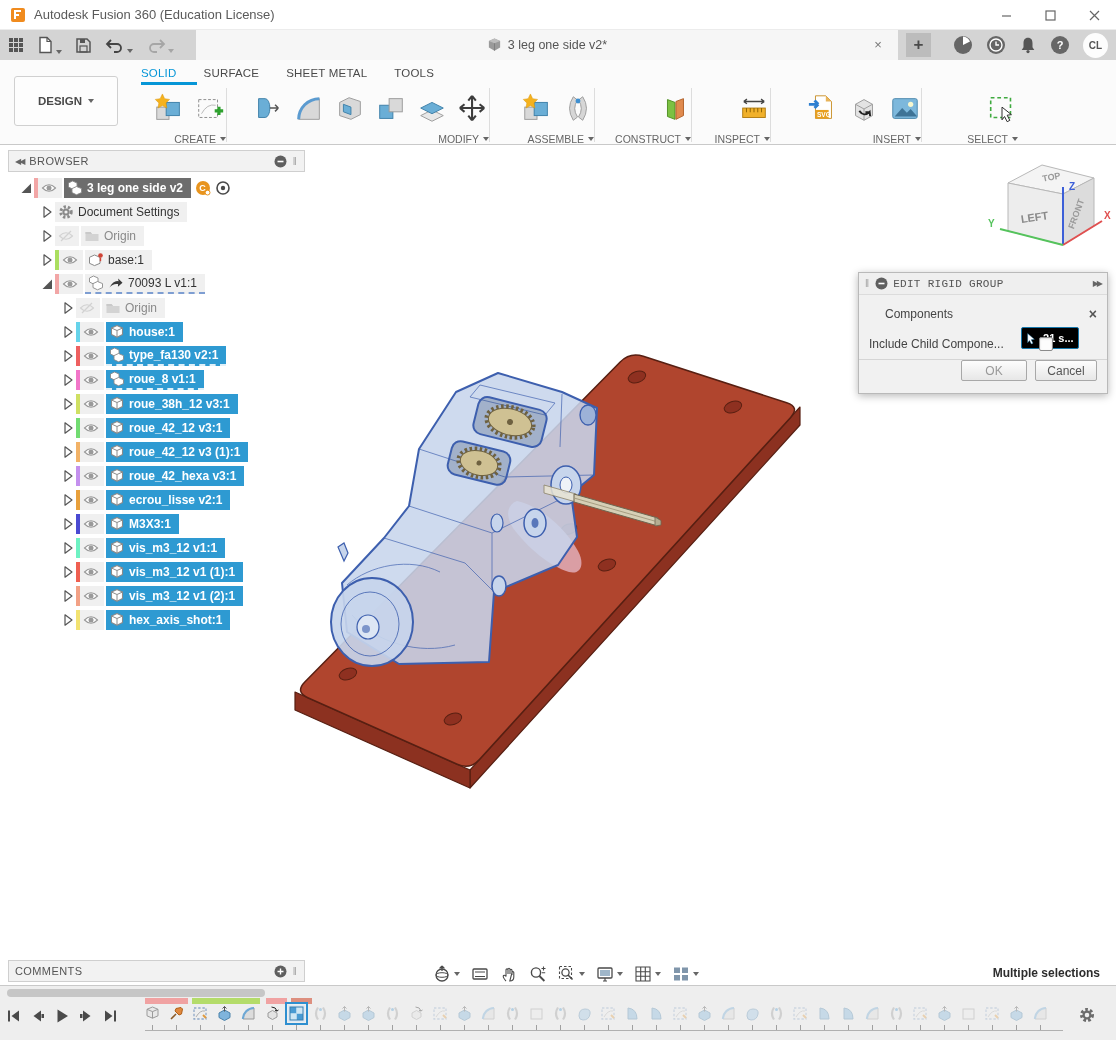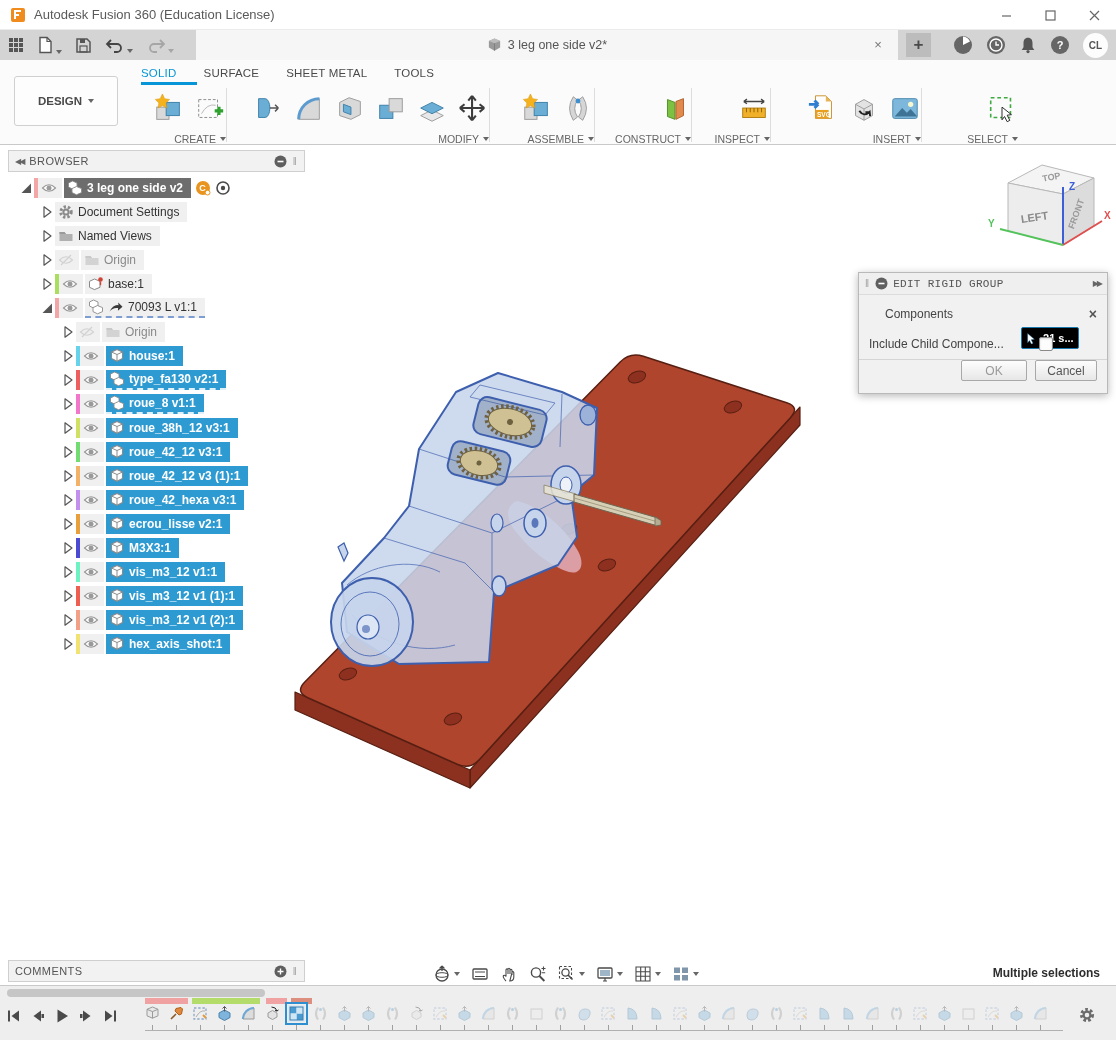--- a/index.html
+++ b/index.html
@@ -565,36 +565,20 @@
           </span>
           <span>Document Settings</span>
         </span>
       </div>
       <div class="trow">
         <span class="expander" style="margin-left: 31px;">
           <svg width="16" height="16" viewBox="0 0 16 16">
             <path d="M5 2.8 L12 8 L5 13.2 Z" fill="#fdfdfd" stroke="#555" stroke-width="1.2" stroke-linejoin="round"></path>
           </svg>
         </span>
-        <span class="chip">
-          <span>
-            <svg width="16" height="16" viewBox="0 0 16 16">
-              <path d="M1.5 4 h5 l1.5 2 h6.5 v7 h-13z" fill="#b0b0b0"></path>
-              <path d="M1.5 4 h5 l1.5 2 h-6.5z" fill="#9a9a9a"></path>
-            </svg>
-          </span>
-          <span>Named Views</span>
-        </span>
-      </div>
-      <div class="trow">
-        <span class="expander" style="margin-left: 31px;">
-          <svg width="16" height="16" viewBox="0 0 16 16">
-            <path d="M5 2.8 L12 8 L5 13.2 Z" fill="#fdfdfd" stroke="#555" stroke-width="1.2" stroke-linejoin="round"></path>
-          </svg>
-        </span>
         <span class="graybox">
           <span class="eye">
             <svg width="16" height="16" viewBox="0 0 16 16">
               <g opacity=".5">
                 <path d="M1.5 8 q6.5 -6.6 13 0 q-6.5 6.6 -13 0z" fill="#eee" stroke="#b5b5b5" stroke-width="1.1"></path>
                 <path d="M3 13 L13 3" stroke="#b5b5b5" stroke-width="1.2"></path>
               </g>
             </svg>
           </span>
         </span>

